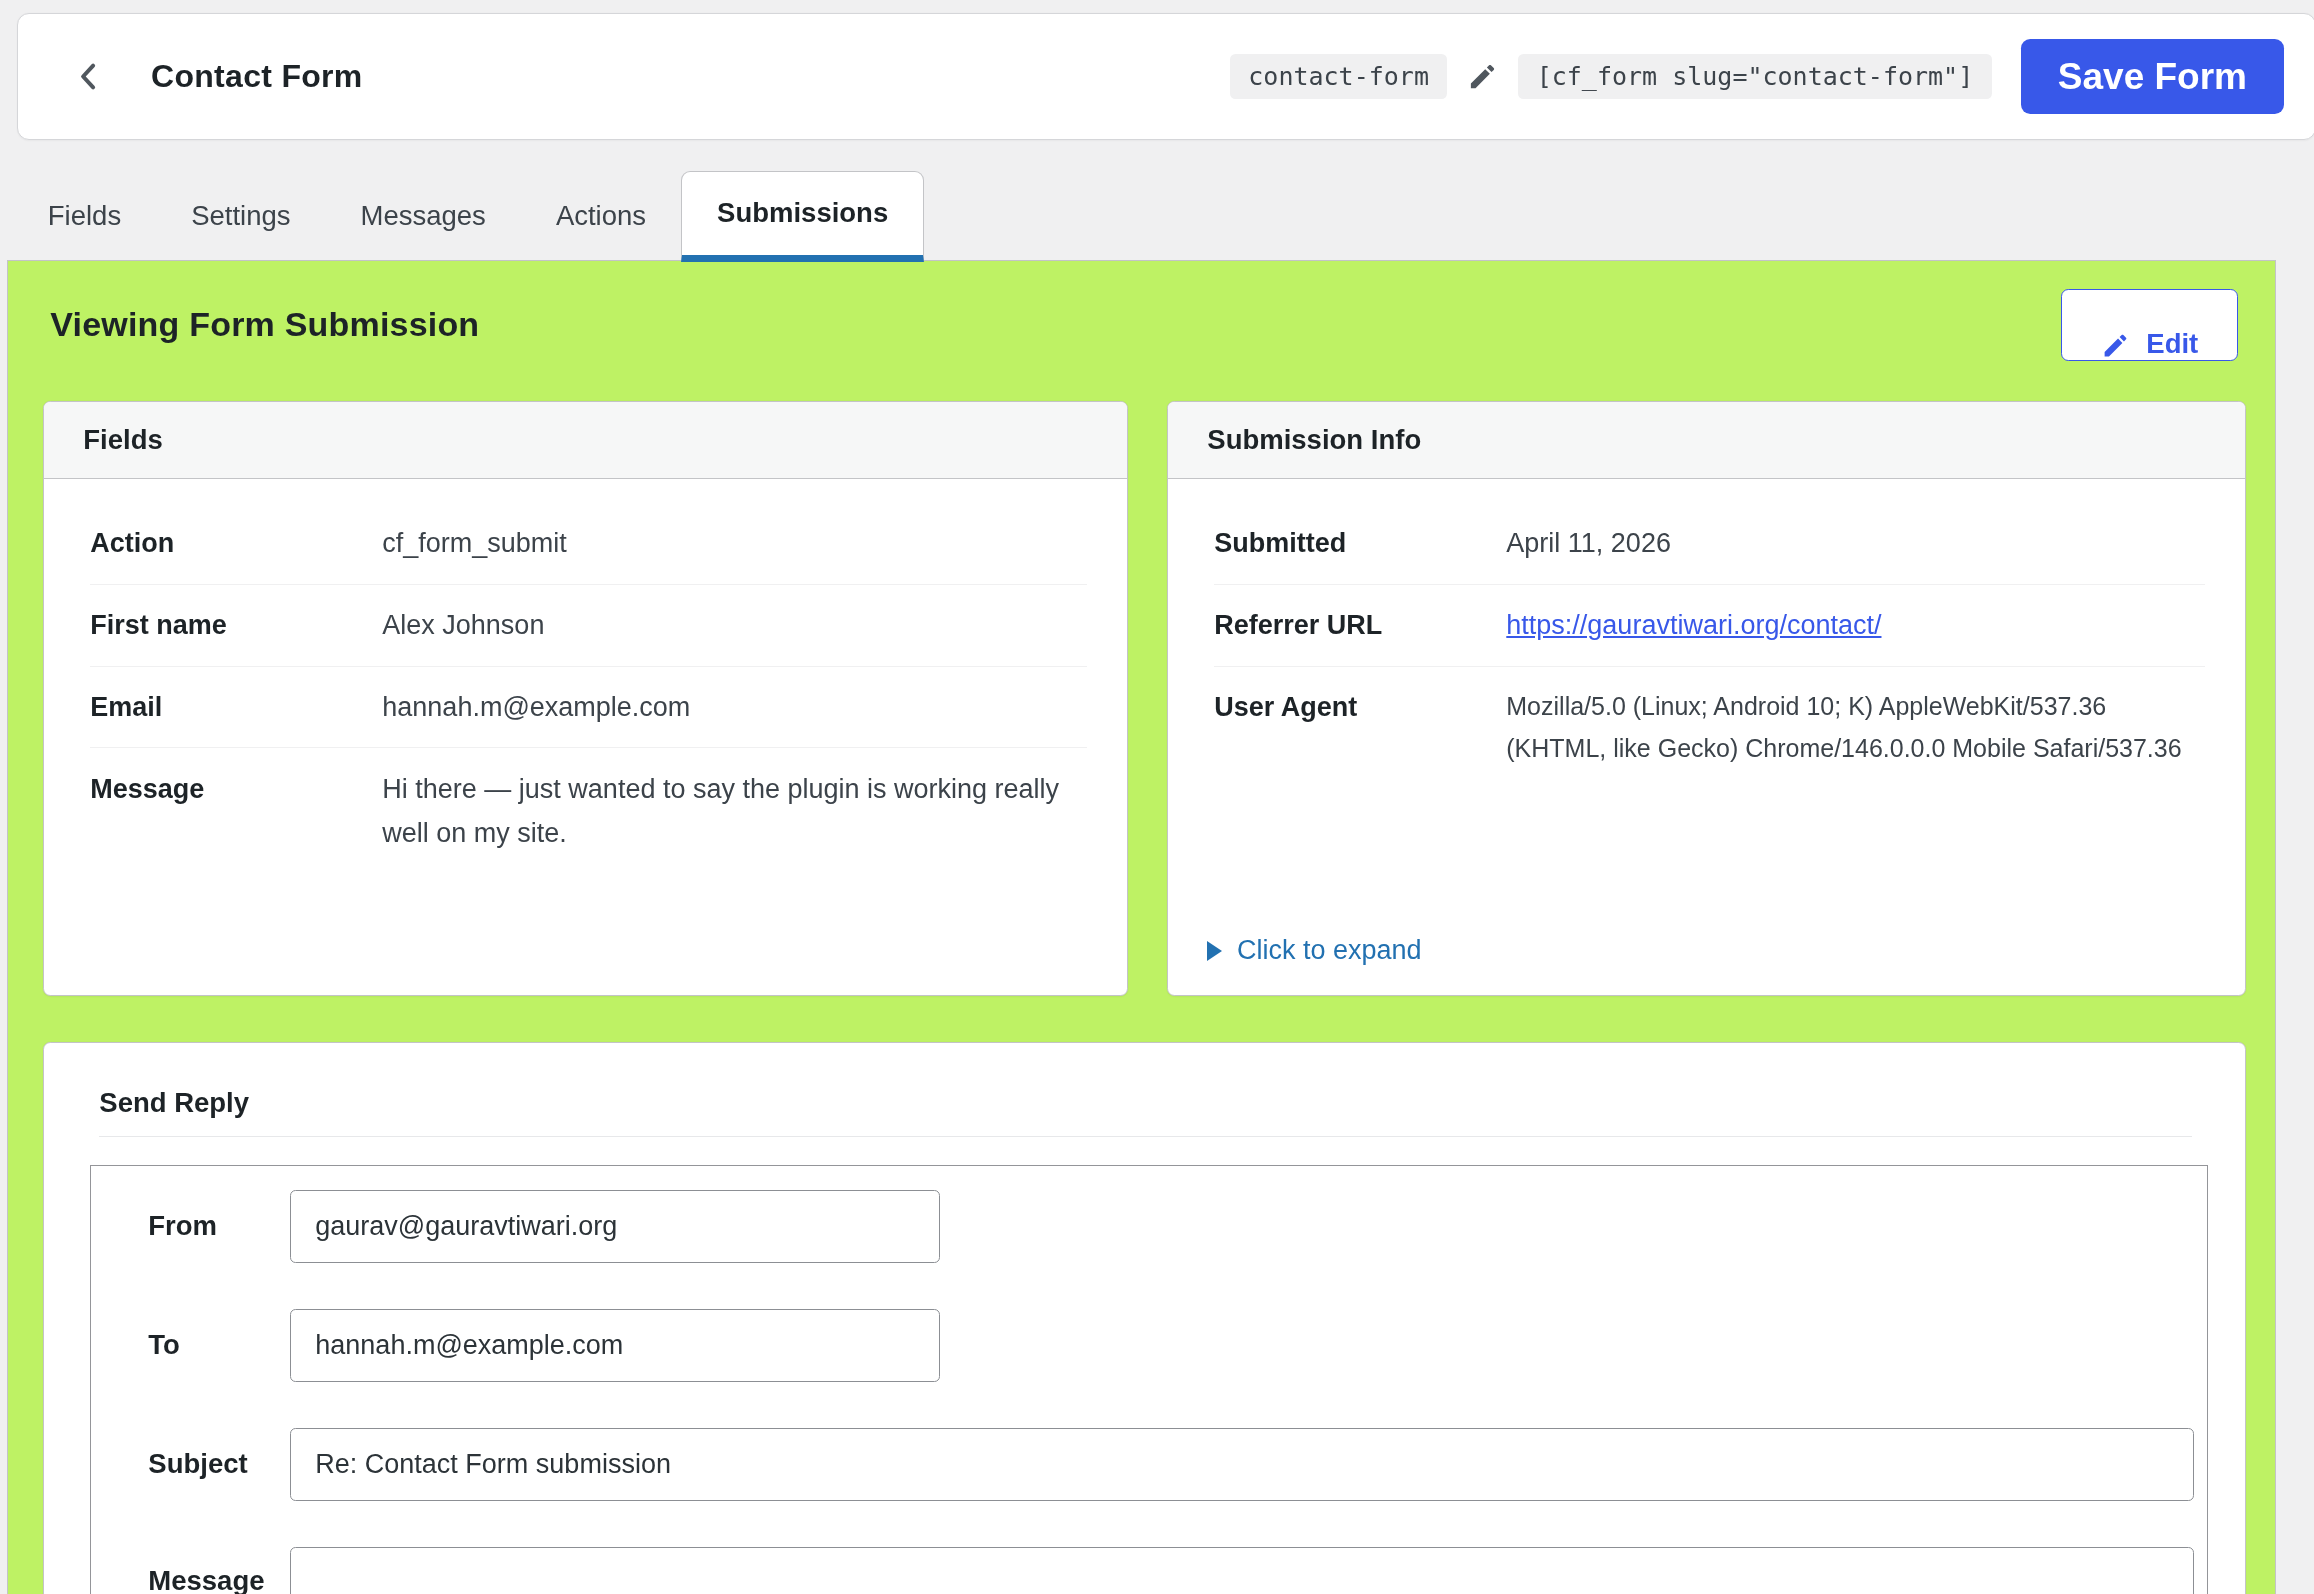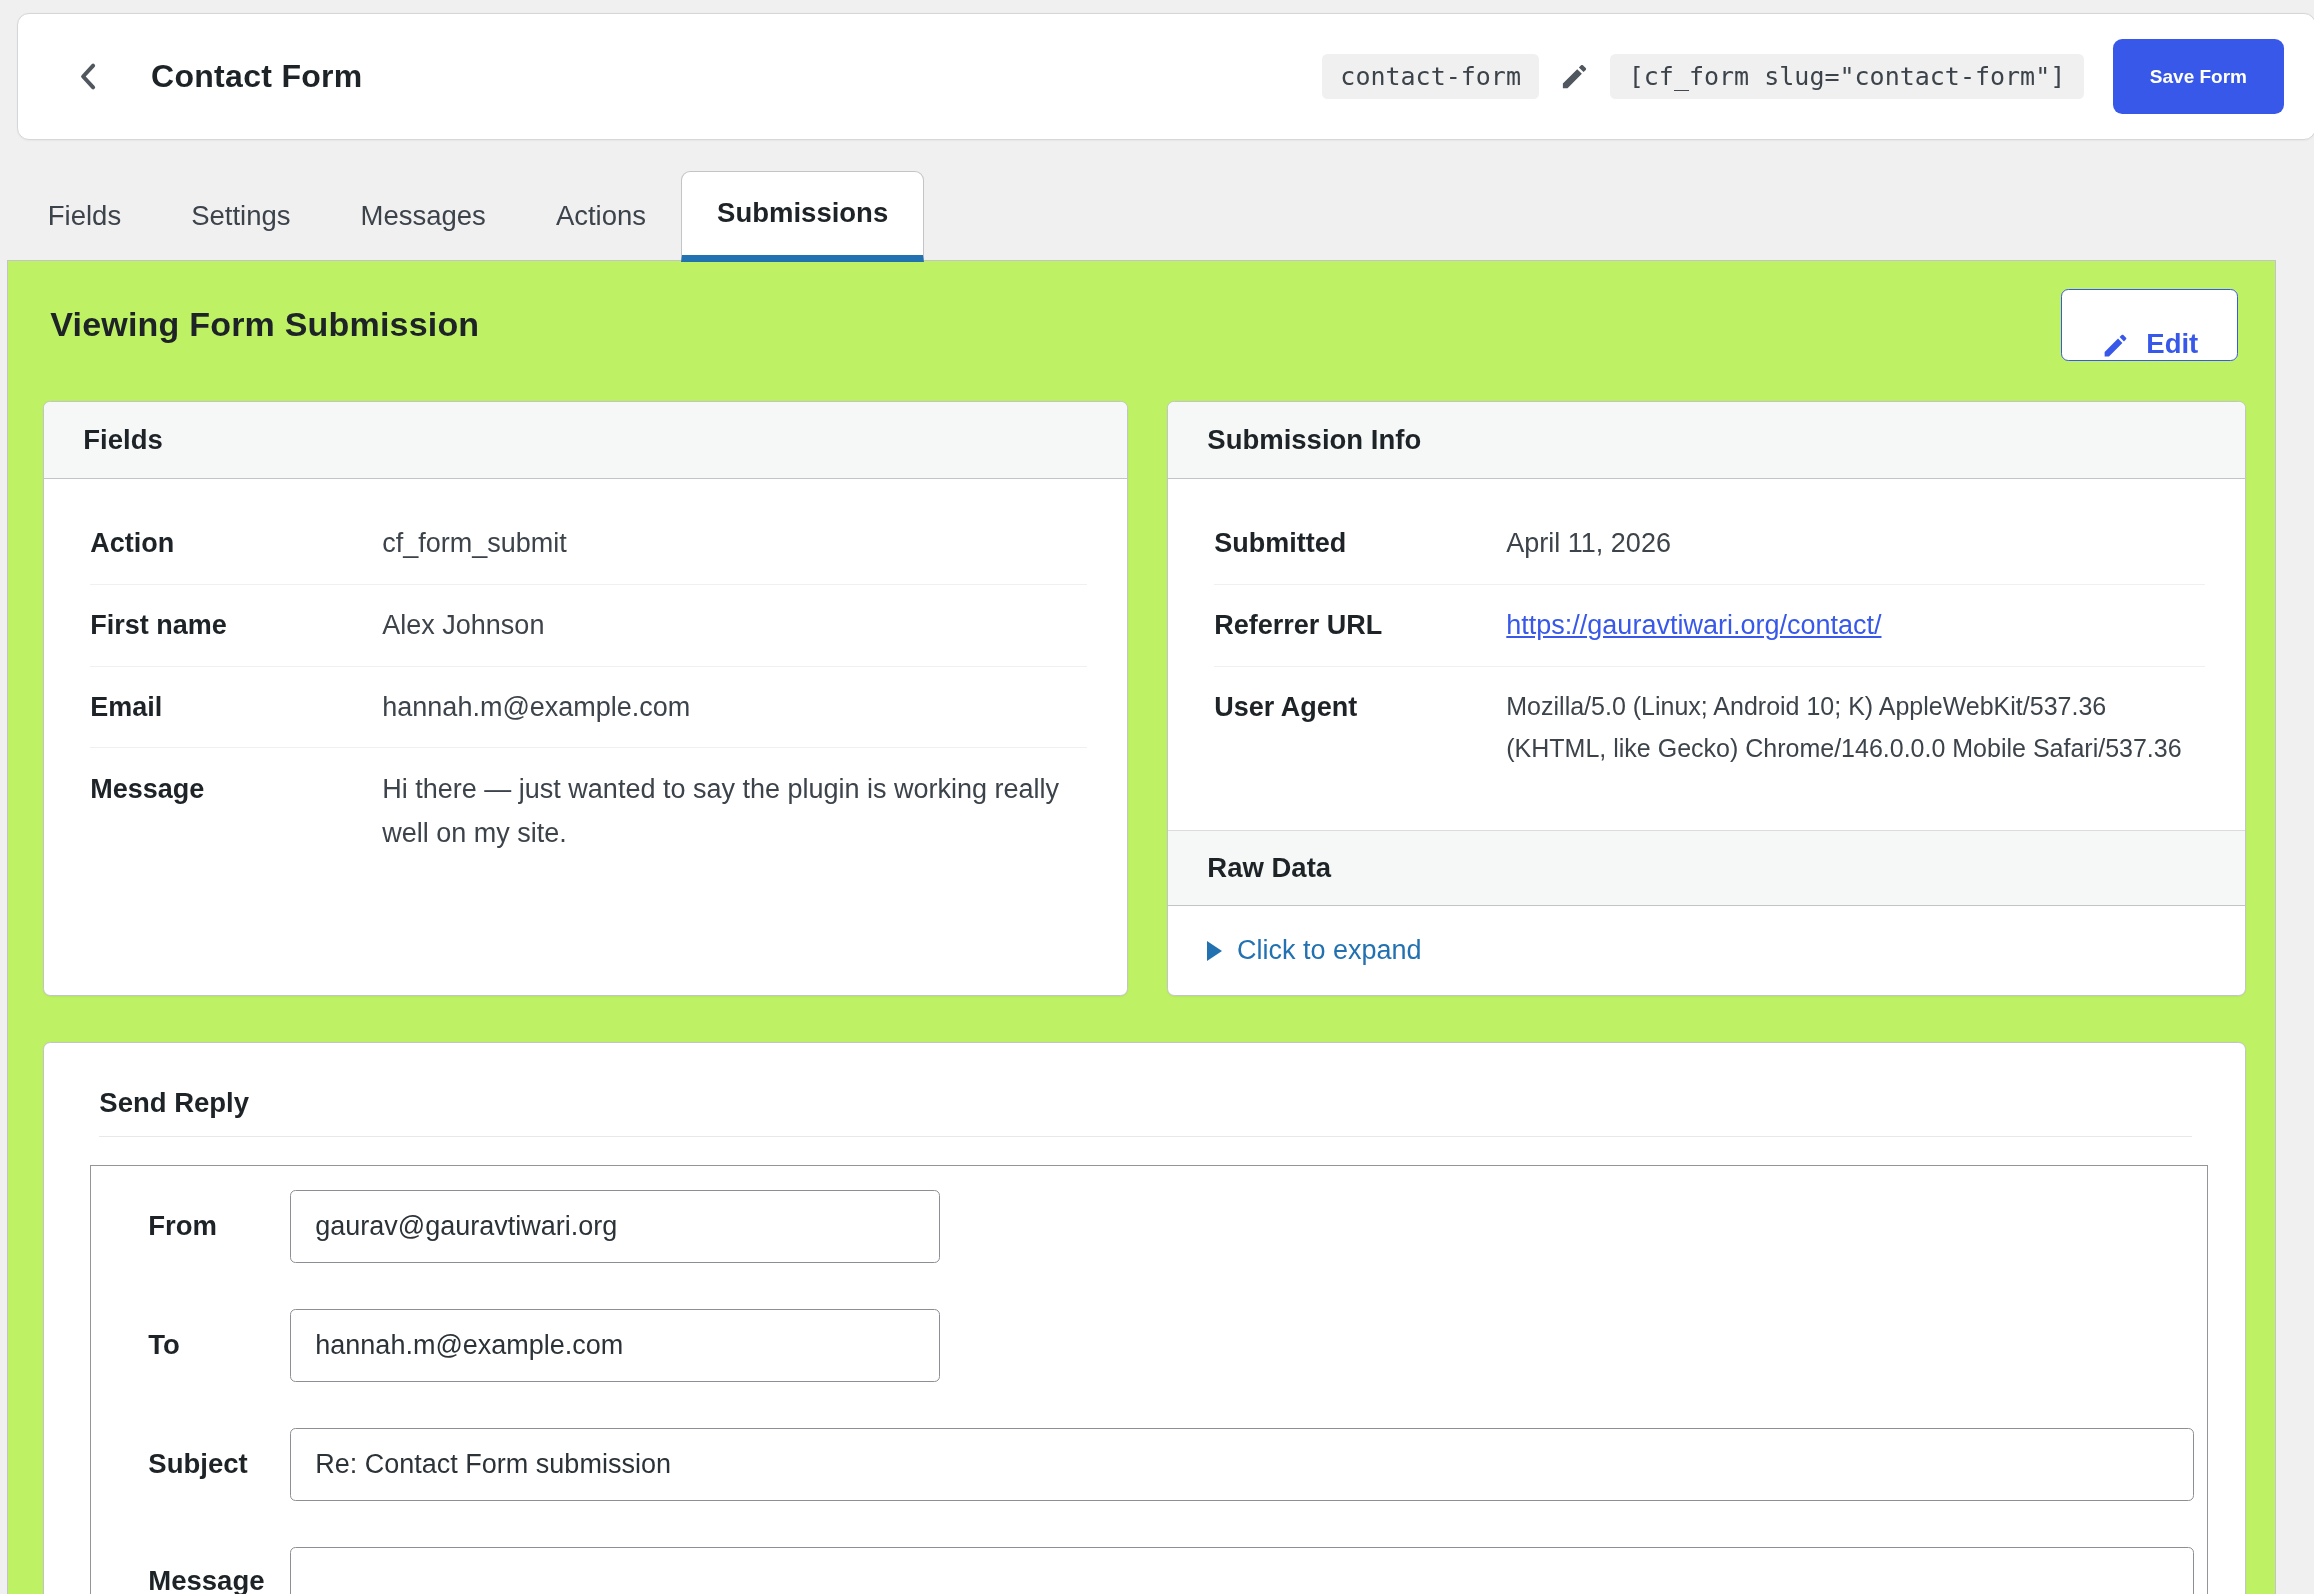--- a/index.html
+++ b/index.html
@@ -22,21 +22,21 @@
   .back-btn { width:48px; height:48px; display:flex; align-items:center; justify-content:center; cursor:pointer; background:none; border:none; }
   .page-title { font-size:32px; font-weight:700; margin-left:39px; letter-spacing:0.3px; }
   .header-right { margin-left:auto; display:flex; align-items:center; gap:20px; }
   .badge {
     background:#f0f0f1; border-radius:5.5px; padding:8.3px 18.4px;
     font-family:"DejaVu Sans Mono", monospace; font-size:25px; color:#3c434a; white-space:nowrap;
   }
   .pencil-sm { display:flex; align-items:center; cursor:pointer; background:none; border:none; }
   .save-btn {
     background:#3858e9; color:#fff; border:none; border-radius:9.2px;
-    height:75px; padding:0 37px; font-size:19px; font-weight:600;
+    height:75px; padding:0 37px; font-size:37px; font-weight:600;
     font-family:inherit; margin-left:9.2px; cursor:pointer; display:flex; align-items:center;
   }
 
   
   .tab-bar { position:absolute; left:7.3px; top:171px; height:90px; display:flex; align-items:stretch; padding-left:5.5px; z-index:3; }
   .tab {
     font-size:27.5px; color:#3c434a; font-weight:500; padding:0 35px;
     display:flex; align-items:center; cursor:pointer; background:none; border:none; font-family:inherit;
   }
   .tab.active {
@@ -188,21 +188,20 @@
         </div>
         <div class="drow">
           <div class="lbl">Referrer URL</div>
           <div class="val"><a href="#">https://gauravtiwari.org/contact/</a></div>
         </div>
         <div class="drow">
           <div class="lbl">User Agent</div>
           <div class="val ua" style="max-width:730px;">Mozilla/5.0 (Linux; Android 10; K) AppleWebKit/537.36 (KHTML, like Gecko) Chrome/146.0.0.0 Mobile Safari/537.36</div>
         </div>
       </div>
-      <div class="raw-header">Raw Data</div>
       <div class="expand-row">
         <button class="expand-link">
           <span class="tri"></span>
           <span>Click to expand</span>
         </button>
       </div>
     </section>
   </div>
 
   <section class="reply-card">

